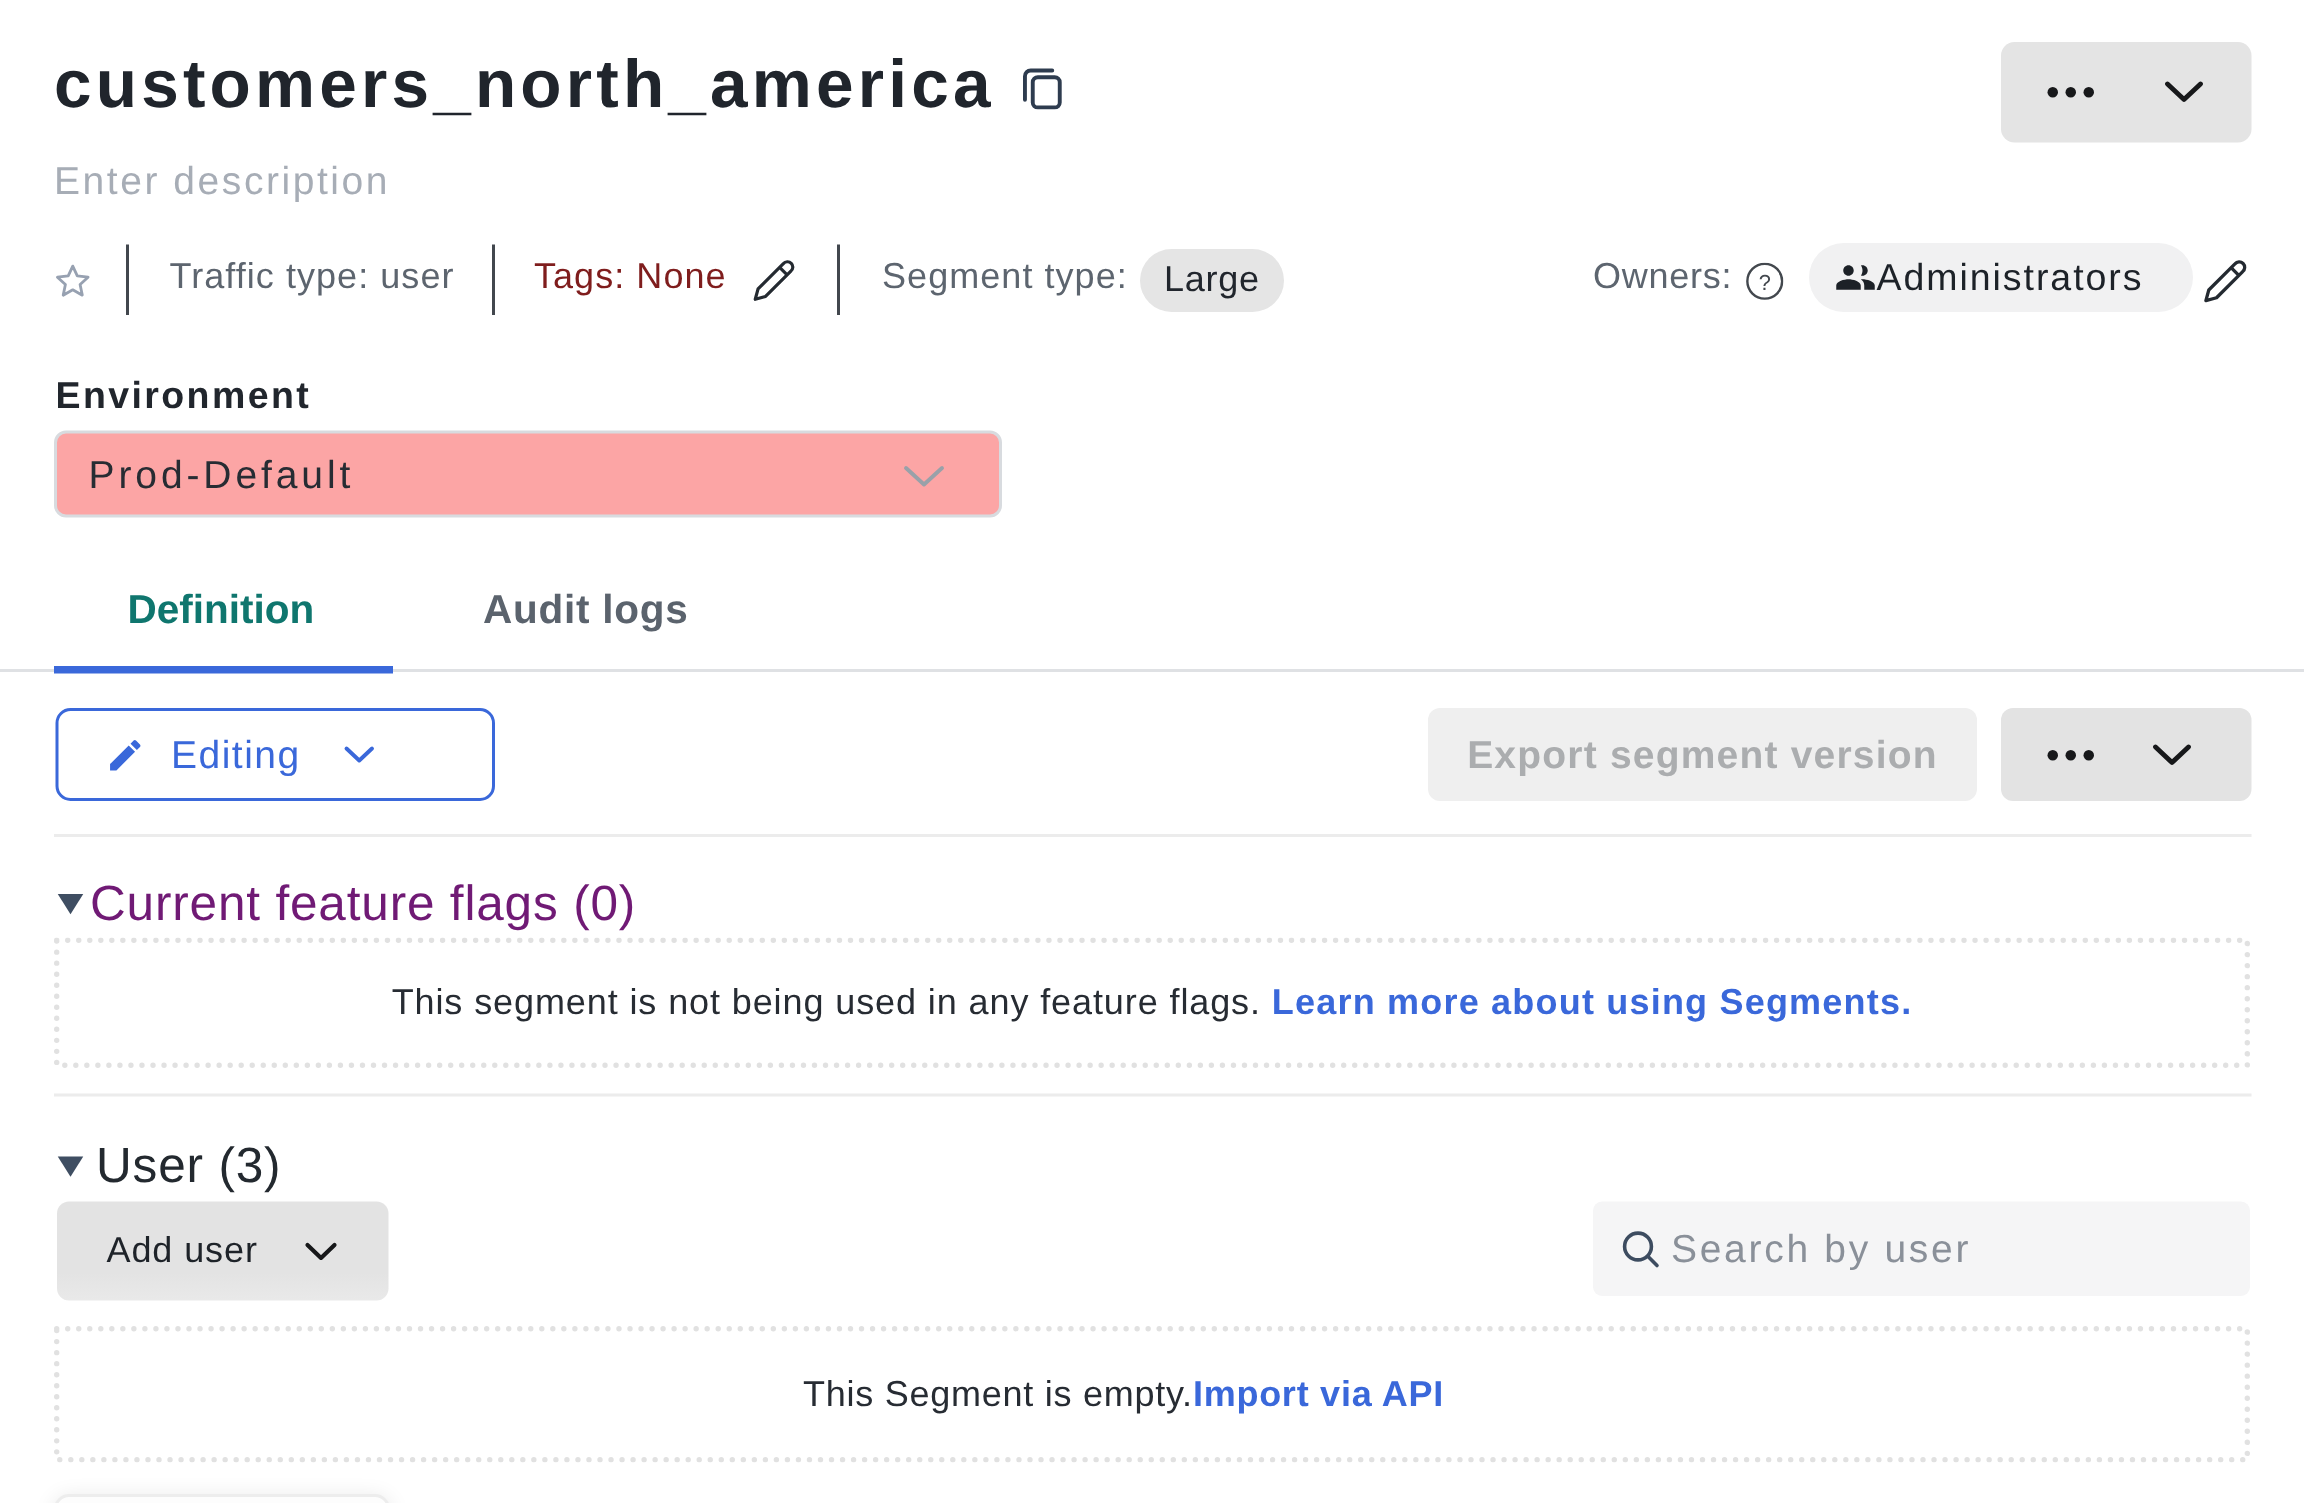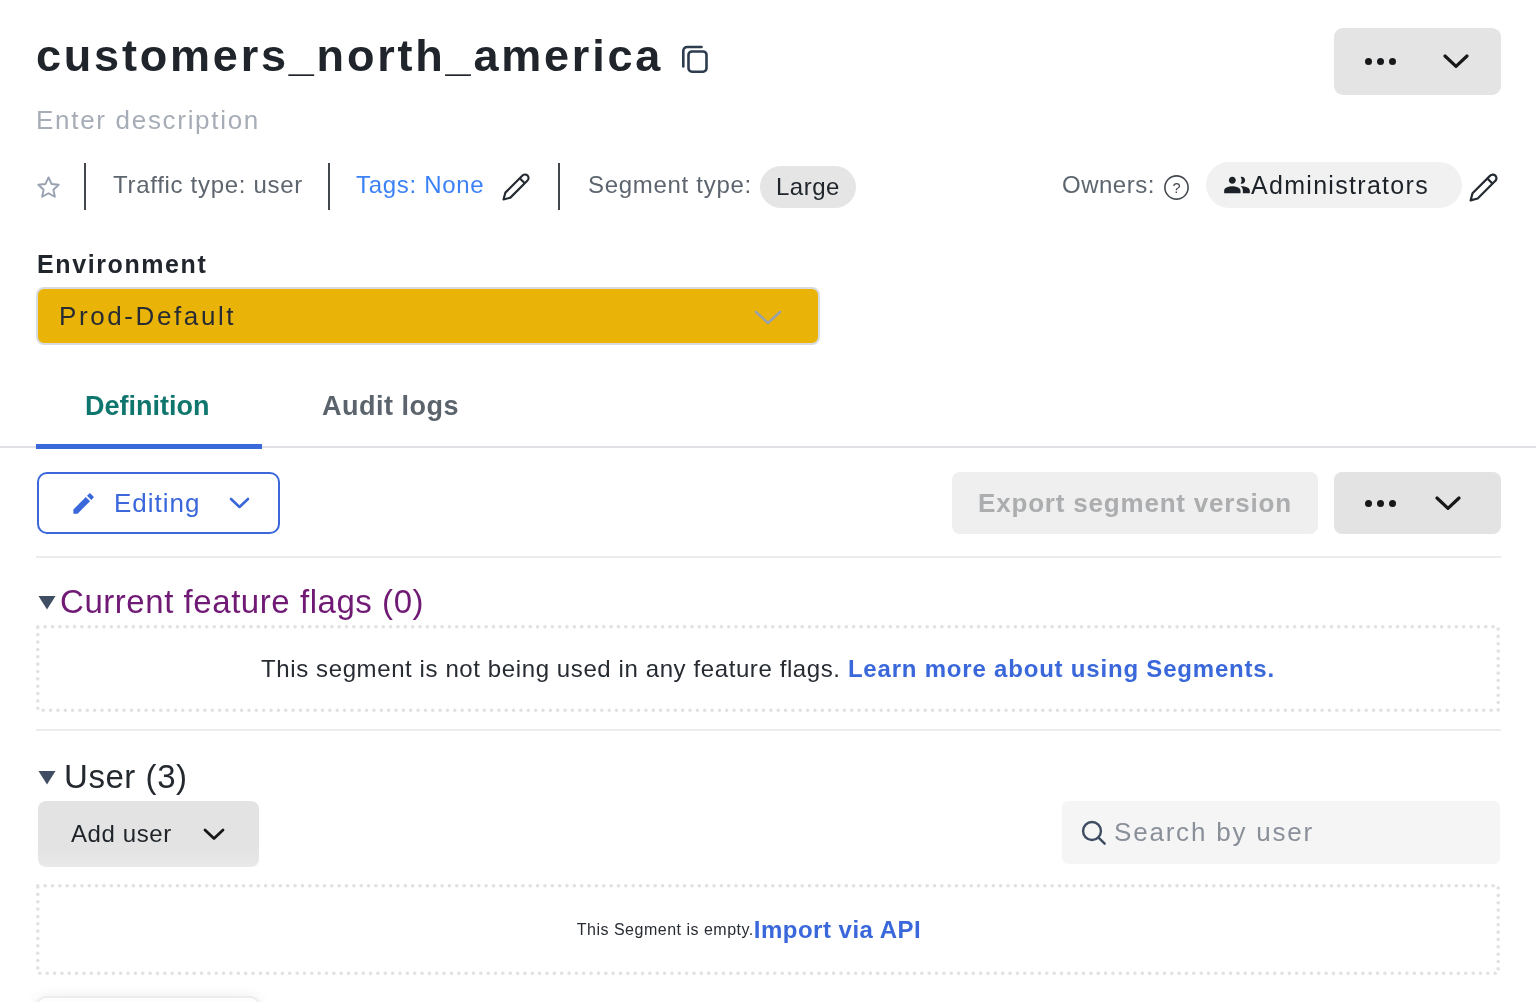--- a/index.html
+++ b/index.html
@@ -30,21 +30,21 @@
   </div>
 
   <div class="abs" style="left:36px; top:105px; font-size:26px; color:#a7adb6; letter-spacing:1.7px;">Enter description</div>
 
   <svg class="abs" style="left:36px; top:175px;" width="25" height="25" viewBox="0 0 24 23" fill="none">
     <path d="M12 1.8 L14.9 8.1 L21.8 8.9 L16.7 13.6 L18.1 20.4 L12 17 L5.9 20.4 L7.3 13.6 L2.2 8.9 L9.1 8.1 Z" stroke="#97a1b1" stroke-width="1.8" stroke-linejoin="round"></path>
   </svg>
   <div class="abs" style="left:84px; top:163px; width:2px; height:47px; background:#42474e;"></div>
   <div class="abs" style="left:113px; top:171px; font-size:24px; color:#5d656f; letter-spacing:0.7px;">Traffic type: user</div>
   <div class="abs" style="left:328px; top:163px; width:2px; height:47px; background:#42474e;"></div>
-  <div class="abs" style="left:356px; top:171px; font-size:24px; color:#3b82f6; letter-spacing:0.7px;">Tags: None</div>
+  <div class="abs" style="left:356px; top:171px; font-size:24px; color:#7f1d1d; letter-spacing:0.7px;">Tags: None</div>
   <svg class="abs" style="left:501px; top:172px;" width="30" height="30" viewBox="0 0 24 24" fill="none">
     <path d="M17 3a2.85 2.83 0 1 1 4 4L7.5 20.5 2 22l1.5-5.5Z" stroke="#242a31" stroke-width="1.7" stroke-linecap="round" stroke-linejoin="round"></path>
     <path d="m15 5 4 4" stroke="#242a31" stroke-width="1.7"></path>
   </svg>
   <div class="abs" style="left:558px; top:163px; width:2px; height:47px; background:#42474e;"></div>
   <div class="abs" style="left:588px; top:171px; font-size:24px; color:#5d656f; letter-spacing:0.7px;">Segment type:</div>
   <div class="abs flex" style="left:760px; top:166px; height:42px; padding:0 16px; background:#e5e5e5; border-radius:21px; font-size:24px; color:#21262d; letter-spacing:0.5px;">Large</div>
 
   <div class="abs" style="left:1062px; top:171px; font-size:24px; color:#5d656f; letter-spacing:0.5px;">Owners:</div>
   <svg class="abs" style="left:1164px; top:175px;" width="25" height="25" viewBox="0 0 25 25" fill="none">
@@ -56,33 +56,33 @@
       <path d="M16 11c1.66 0 2.99-1.34 2.99-3S17.66 5 16 5c-.32 0-.63.05-.91.14.57.81.91 1.79.91 2.86s-.34 2.04-.91 2.86c.28.09.59.14.91.14zm-8 0c1.66 0 2.99-1.34 2.99-3S9.66 5 8 5 5 6.34 5 8s1.34 3 3 3zm0 2c-2.33 0-7 1.17-7 3.5V19h14v-2.5c0-2.33-4.67-3.5-7-3.5zm8 0c-.29 0-.62.02-.97.05 1.16.84 1.97 1.97 1.97 3.45V19h6v-2.5c0-2.33-4.67-3.5-7-3.5z"></path>
     </svg>
     <div style="font-size:25px; color:#1d2228; letter-spacing:1.3px;">Administrators</div>
   </div>
   <svg class="abs" style="left:1468px; top:172px;" width="31" height="31" viewBox="0 0 24 24" fill="none">
     <path d="M17 3a2.85 2.83 0 1 1 4 4L7.5 20.5 2 22l1.5-5.5Z" stroke="#242a31" stroke-width="1.7" stroke-linecap="round" stroke-linejoin="round"></path>
     <path d="m15 5 4 4" stroke="#242a31" stroke-width="1.7"></path>
   </svg>
 
   <div class="abs" style="left:37px; top:250px; font-size:25px; font-weight:700; color:#21262d; letter-spacing:1.6px;">Environment</div>
-  <div class="abs flex" style="left:36px; top:287px; width:784px; height:58px; border:2px solid #d8dbdf; border-radius:8px; background:#eab308;">
+  <div class="abs flex" style="left:36px; top:287px; width:632px; height:58px; border:2px solid #d8dbdf; border-radius:8px; background:#fca5a5;">
     <div style="margin-left:21px; font-size:26px; color:#272c33; letter-spacing:2.6px;">Prod-Default</div>
     <svg style="position:absolute; right:36px; top:21px;" width="28" height="16" viewBox="0 0 28 16" fill="none">
         <path d="M2 2 L14 13 L26 2" stroke="#99a1a9" stroke-width="2.6" stroke-linecap="round" stroke-linejoin="round"></path>
       </svg>
   </div>
 
   <div class="abs" style="left:85px; top:391px; font-size:27px; font-weight:700; color:#0f766e;">Definition</div>
   <div class="abs" style="left:322px; top:391px; font-size:27px; font-weight:700; color:#5b636d; letter-spacing:0.5px;">Audit logs</div>
   <div class="abs" style="left:0; top:446px; width:1536px; height:2px; background:#dfe1e4;"></div>
   <div class="abs" style="left:36px; top:444px; width:226px; height:5px; background:#3a68da;"></div>
 
-  <div class="abs flex" style="left:37px; top:472px; width:243px; height:62px; border:2px solid #3a68da; border-radius:10px; background:#fff;">
+  <div class="abs flex" style="left:37px; top:472px; width:293px; height:62px; border:2px solid #3a68da; border-radius:10px; background:#fff;">
     <svg style="margin-left:31px;" width="27" height="27" viewBox="0 0 24 24" fill="#3a68da">
       <path d="M3 17.25V21h3.75L17.81 9.94l-3.75-3.75L3 17.25zM20.71 7.04c.39-.39.39-1.02 0-1.41l-2.34-2.34c-.39-.39-1.02-.39-1.41 0l-1.83 1.83 3.75 3.75 1.83-1.83z"></path>
     </svg>
     <div style="margin-left:17px; font-size:26px; color:#3a68da; letter-spacing:1px;">Editing</div>
     <svg style="margin-left:28px;" width="21" height="12" viewBox="0 0 21 12" fill="none">
         <path d="M2 2 L10.5 10 L19 2" stroke="#3a68da" stroke-width="2.6" stroke-linecap="round" stroke-linejoin="round"></path>
       </svg>
   </div>
 
   <div class="abs flex" style="left:952px; top:472px; width:366px; height:62px; background:#efefef; border-radius:8px; justify-content:center; font-size:26px; font-weight:700; color:#abadaf; letter-spacing:0.8px;">Export segment version</div>
@@ -132,19 +132,19 @@
       <circle cx="10.5" cy="10.5" r="6.7" stroke="#3d4c60" stroke-width="1.8"></circle>
       <path d="M15.4 15.4 L20 20" stroke="#3d4c60" stroke-width="1.8" stroke-linecap="round"></path>
     </svg>
     <div style="margin-left:4px; font-size:26px; color:#8a9099; letter-spacing:1.8px;">Search by user</div>
   </div>
 
   <div class="abs flex" style="left:36px; top:884px; width:1464px; height:91px; justify-content:center; padding-right:38px;">
     <svg width="1464" height="91" style="position:absolute; left:0; top:0;">
         <rect x="1.8" y="1.8" width="1460.4" height="87.4" fill="none" stroke="#e1e1e1" stroke-width="3.6" stroke-linecap="round" stroke-dasharray="0 7.35"></rect>
       </svg>
-    <span style="font-size:16px; color:#272c33; letter-spacing:0.5px;text-align:center;">This Segment is empty.</span>
+    <span style="font-size:24px; color:#272c33; letter-spacing:0.5px;text-align:center;">This Segment is empty.</span>
       <span style="font-size:24px; font-weight:700; color:#3a68da; letter-spacing:0.5px;">Import via API</span>
   </div>
 
   <div class="abs" style="left:36px; top:996px; width:224px; height:30px; background:#fdfdfd; border:2px solid #ededed; border-radius:10px; box-shadow:0 2px 14px rgba(0,0,0,0.10);"></div>
 
 </div>
 
 </body></html>

